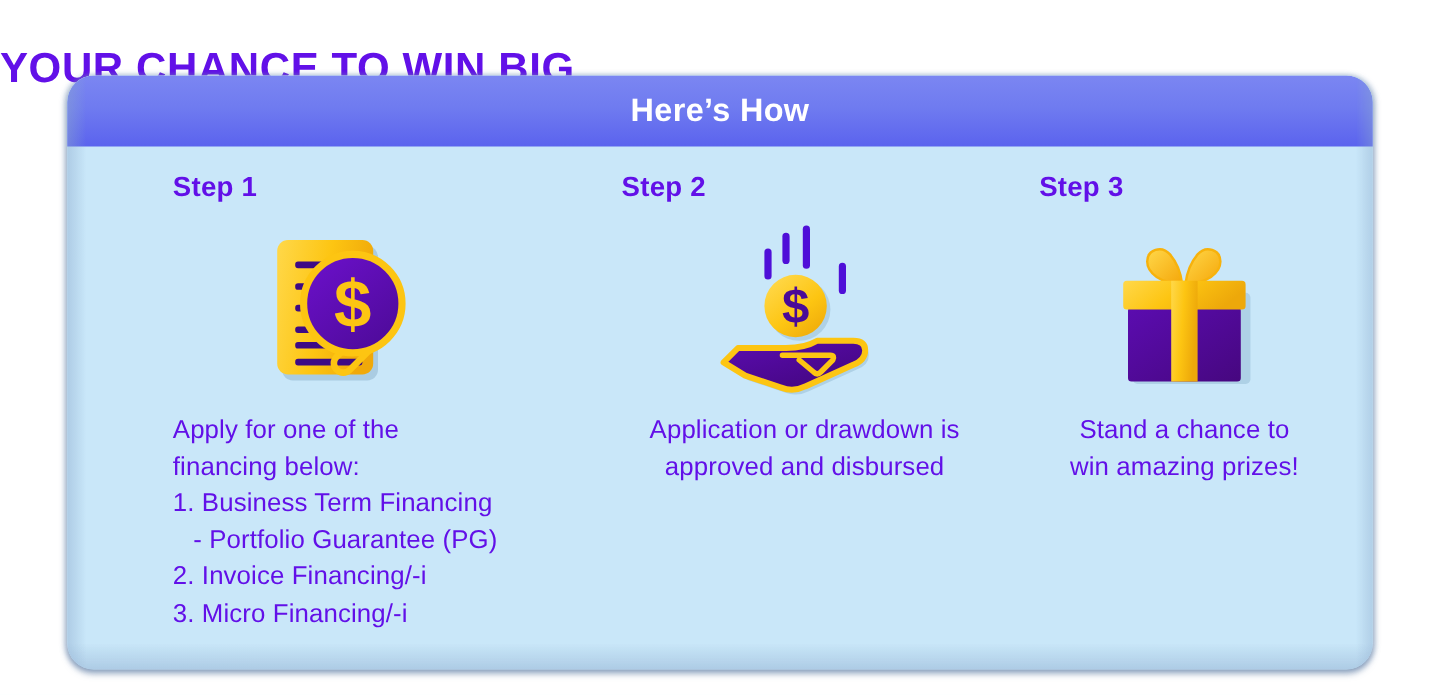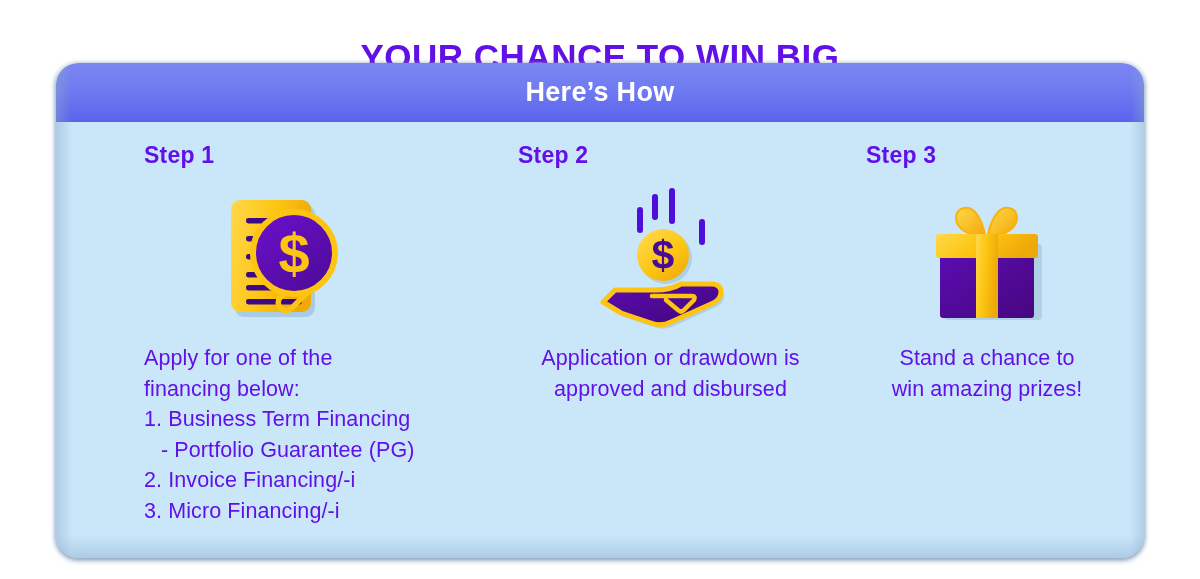--- a/index.html
+++ b/index.html
@@ -11,21 +11,21 @@
     width: 1200px;
     height: 579px;
     font-family: "Liberation Sans", sans-serif;
     overflow: hidden;
     position: relative;
   }
 
   
   .page-title {
     width: 100%;
-    text-align: center;
+    text-align: left;
     color: #6210e8;
     font-size: 35px;
     font-weight: bold;
     letter-spacing: 0.5px;
     line-height: 1;
     padding-top: 16px;
     box-sizing: border-box;
     font-family: "Liberation Sans", sans-serif;
   }
 

